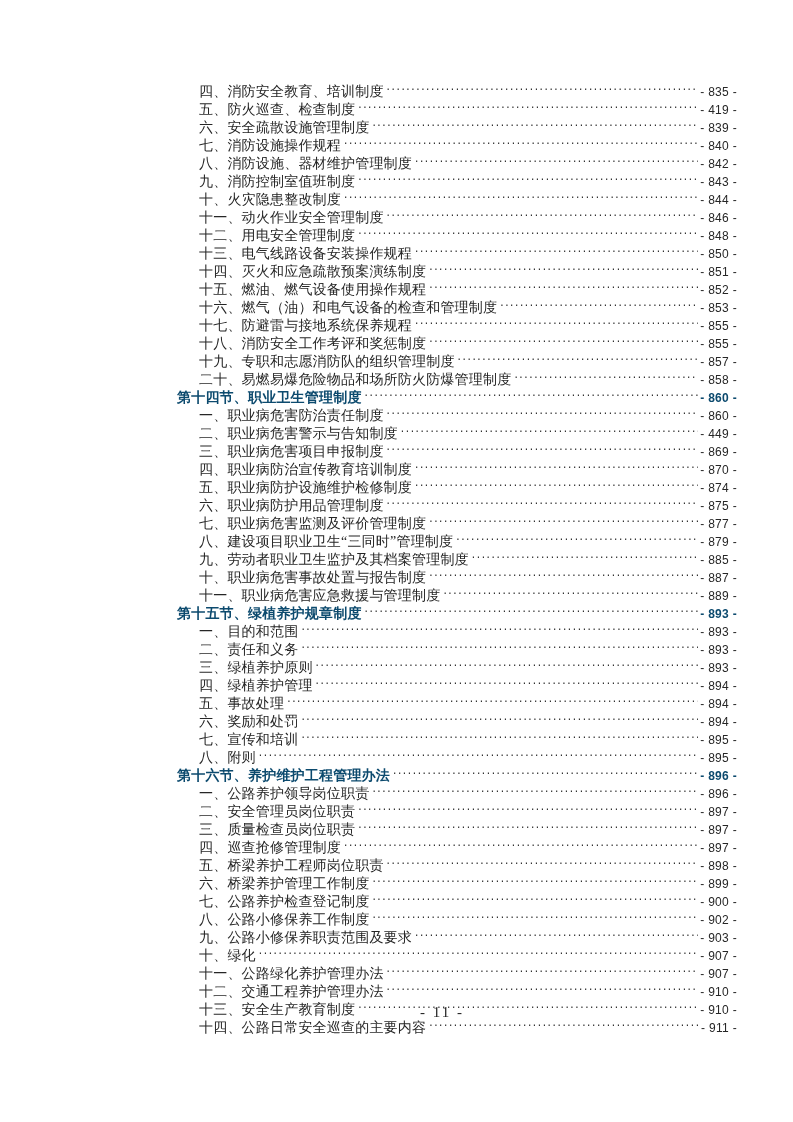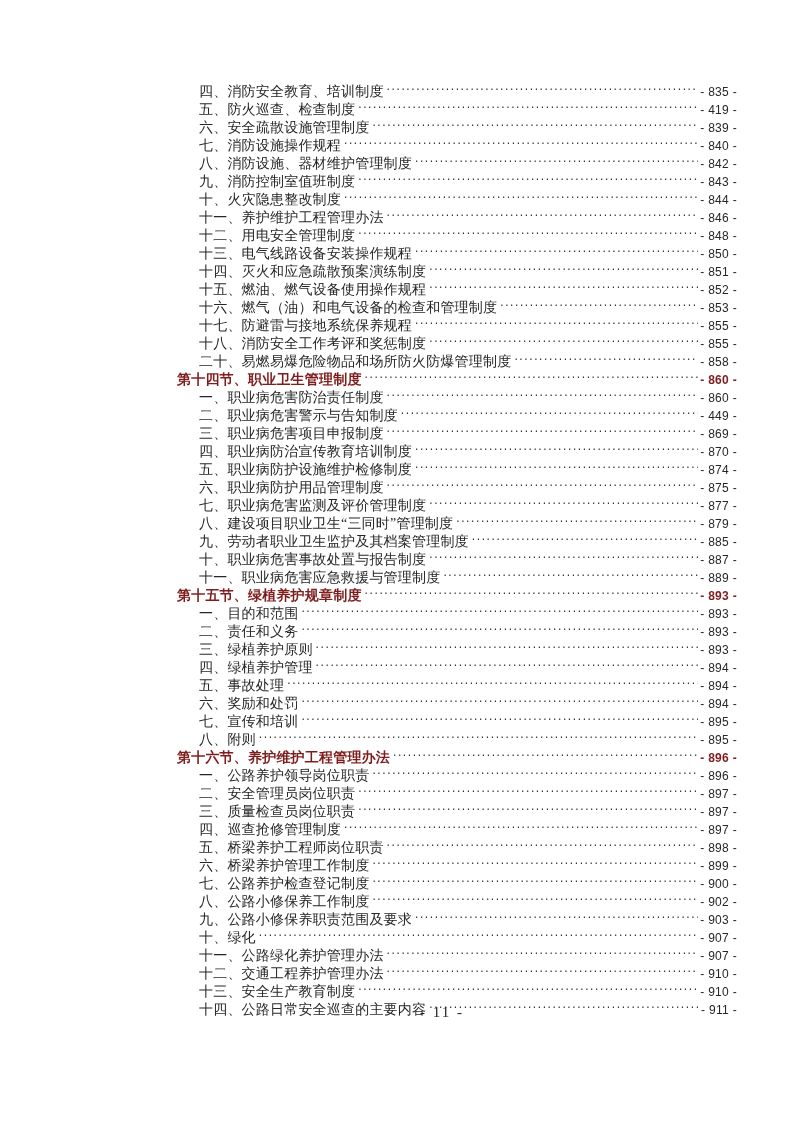--- a/index.html
+++ b/index.html
@@ -29,21 +29,21 @@
     line-height: 18px;
     font-size: 14px;
     white-space: nowrap;
     cursor: pointer;
   }
   .toc-row.item {
     padding-left: 22px;
   }
   .toc-row.section {
     font-weight: bold;
-    color: #7f1d1d;
+    color: #0c4a6e;
   }
   .toc-title {
     flex: 0 0 auto;
     letter-spacing: 0.2px;
   }
   .toc-dots {
     flex: 1 1 auto;
     overflow: hidden;
     position: relative;
     height: 18px;
@@ -121,21 +121,21 @@
     <span class="toc-page">- 843 -</span>
   </div>
 
   <div class="toc-row item">
     <span class="toc-title">十、火灾隐患整改制度</span>
     <span class="toc-dots"></span>
     <span class="toc-page">- 844 -</span>
   </div>
 
   <div class="toc-row item">
-    <span class="toc-title">十一、养护维护工程管理办法</span>
+    <span class="toc-title">十一、动火作业安全管理制度</span>
     <span class="toc-dots"></span>
     <span class="toc-page">- 846 -</span>
   </div>
 
   <div class="toc-row item">
     <span class="toc-title">十二、用电安全管理制度</span>
     <span class="toc-dots"></span>
     <span class="toc-page">- 848 -</span>
   </div>
 
@@ -168,20 +168,25 @@
     <span class="toc-dots"></span>
     <span class="toc-page">- 855 -</span>
   </div>
 
   <div class="toc-row item">
     <span class="toc-title">十八、消防安全工作考评和奖惩制度</span>
     <span class="toc-dots"></span>
     <span class="toc-page">- 855 -</span>
   </div>
 
+  <div class="toc-row item">
+    <span class="toc-title">十九、专职和志愿消防队的组织管理制度</span>
+    <span class="toc-dots"></span>
+    <span class="toc-page">- 857 -</span>
+  </div>
 
   <div class="toc-row item">
     <span class="toc-title">二十、易燃易爆危险物品和场所防火防爆管理制度</span>
     <span class="toc-dots"></span>
     <span class="toc-page">- 858 -</span>
   </div>
 
   <div class="toc-row section">
     <span class="toc-title">第十四节、职业卫生管理制度</span>
     <span class="toc-dots"></span>

